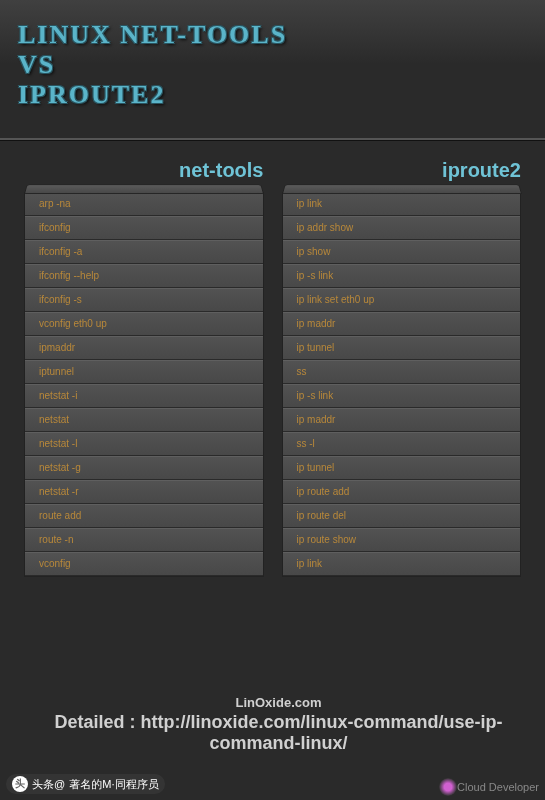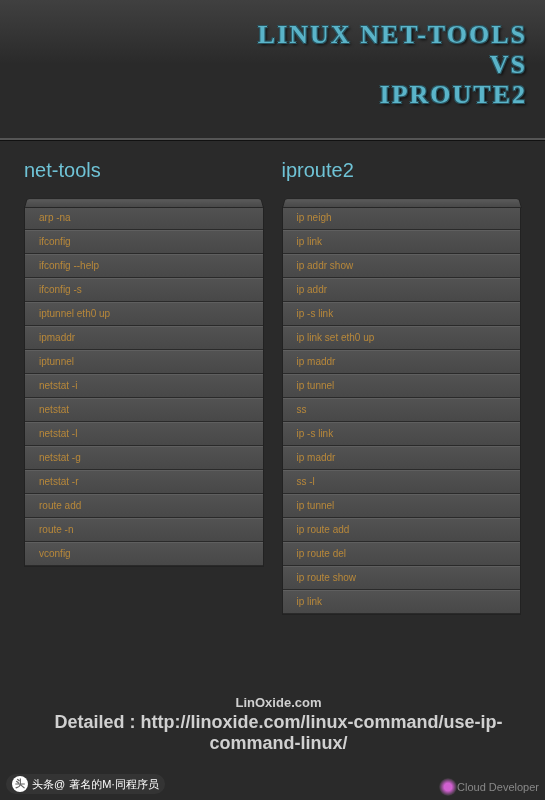--- a/index.html
+++ b/index.html
@@ -12,21 +12,21 @@
   position: relative;
 }
 .container {
   width: 100%;
   height: 100%;
   background: linear-gradient(180deg, #404040 0%, #383838 3%, #2a2a2a 8%, #2a2a2a 100%);
   padding: 20px 18px 0 18px;
   position: relative;
 }
 .title {
-  text-align: right;
+  text-align: left;
   font-family: Georgia, 'Times New Roman', serif;
   font-weight: bold;
   font-size: 26px;
   letter-spacing: 2px;
   line-height: 1.15;
   color: #5ab4c9;
   text-shadow: 
     -1px -1px 0 #2a5560,
     1px -1px 0 #2a5560,
     -1px 1px 0 #2a5560,
@@ -43,25 +43,25 @@
 }
 .columns {
   display: flex;
   gap: 18px;
   padding: 0 6px;
 }
 .column {
   flex: 1;
 }
 .col-header {
-  text-align: left;
+  text-align: right;
   color: #6fc3d6;
   font-size: 20px;
-  font-weight: normal;
-  margin-bottom: 14px;
+  font-weight: bold;
+  margin-bottom: 0;
 }
 .stack {
   position: relative;
 }
 .stack-top {
   height: 12px;
   background: linear-gradient(180deg, #5a5a5a 0%, #484848 100%);
   border-radius: 3px 3px 0 0;
   transform: perspective(300px) rotateX(35deg);
   transform-origin: bottom;
@@ -152,46 +152,46 @@
 
   <div class="columns">
 
     <div class="column">
       <div class="col-header">net-tools</div>
       <div class="stack">
         <div class="stack-top"></div>
         <div class="stack-body" id="left-stack">
             <div class="row">arp -na</div>
             <div class="row">ifconfig</div>
+            <div class="row">ifconfig -a</div>
             <div class="row">ifconfig --help</div>
             <div class="row">ifconfig -s</div>
-            <div class="row">iptunnel eth0 up</div>
+            <div class="row">vconfig eth0 up</div>
             <div class="row">ipmaddr</div>
             <div class="row">iptunnel</div>
             <div class="row">netstat -i</div>
             <div class="row">netstat</div>
             <div class="row">netstat -l</div>
             <div class="row">netstat  -g</div>
             <div class="row">netstat -r</div>
             <div class="row">route add</div>
             <div class="row">route -n</div>
             <div class="row">vconfig</div>
           </div>
       </div>
     </div>
 
     <div class="column">
       <div class="col-header">iproute2</div>
       <div class="stack">
         <div class="stack-top"></div>
         <div class="stack-body" id="right-stack">
-            <div class="row">ip neigh</div>
             <div class="row">ip link</div>
             <div class="row">ip addr show</div>
-            <div class="row">ip addr</div>
+            <div class="row">ip show</div>
             <div class="row">ip -s link</div>
             <div class="row">ip link set eth0 up</div>
             <div class="row">ip maddr</div>
             <div class="row">ip tunnel</div>
             <div class="row">ss</div>
             <div class="row">ip -s link</div>
             <div class="row">ip maddr</div>
             <div class="row">ss -l</div>
             <div class="row">ip tunnel</div>
             <div class="row">ip route add</div>

